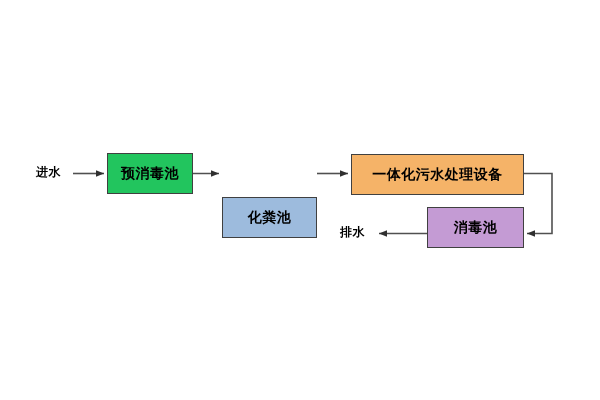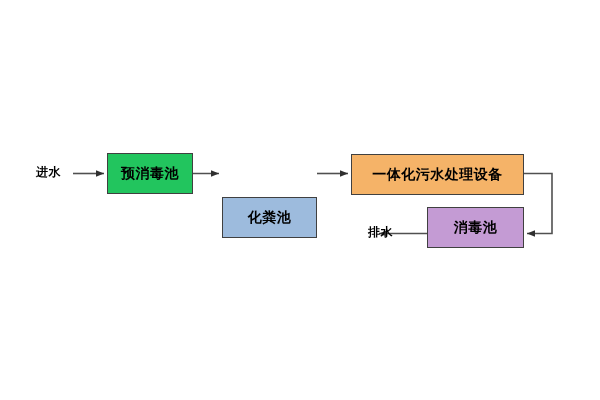--- a/index.html
+++ b/index.html
@@ -47,21 +47,21 @@
   }
   .io-label {
     position: absolute;
     color: #000000;
     font-weight: bold;
     font-size: 12px;
     letter-spacing: 0.5px;
     white-space: nowrap;
   }
   #label-inflow { left: 36px; top: 164px; }
-  #label-outflow { left: 340px; top: 224px; margin-left: 28px; }
+  #label-outflow { left: 340px; top: 224px; }
   #edges {
     position: absolute;
     left: 0; top: 0;
     width: 600px; height: 400px;
     pointer-events: none;
   }
 </style>
 </head>
 <body>
 

